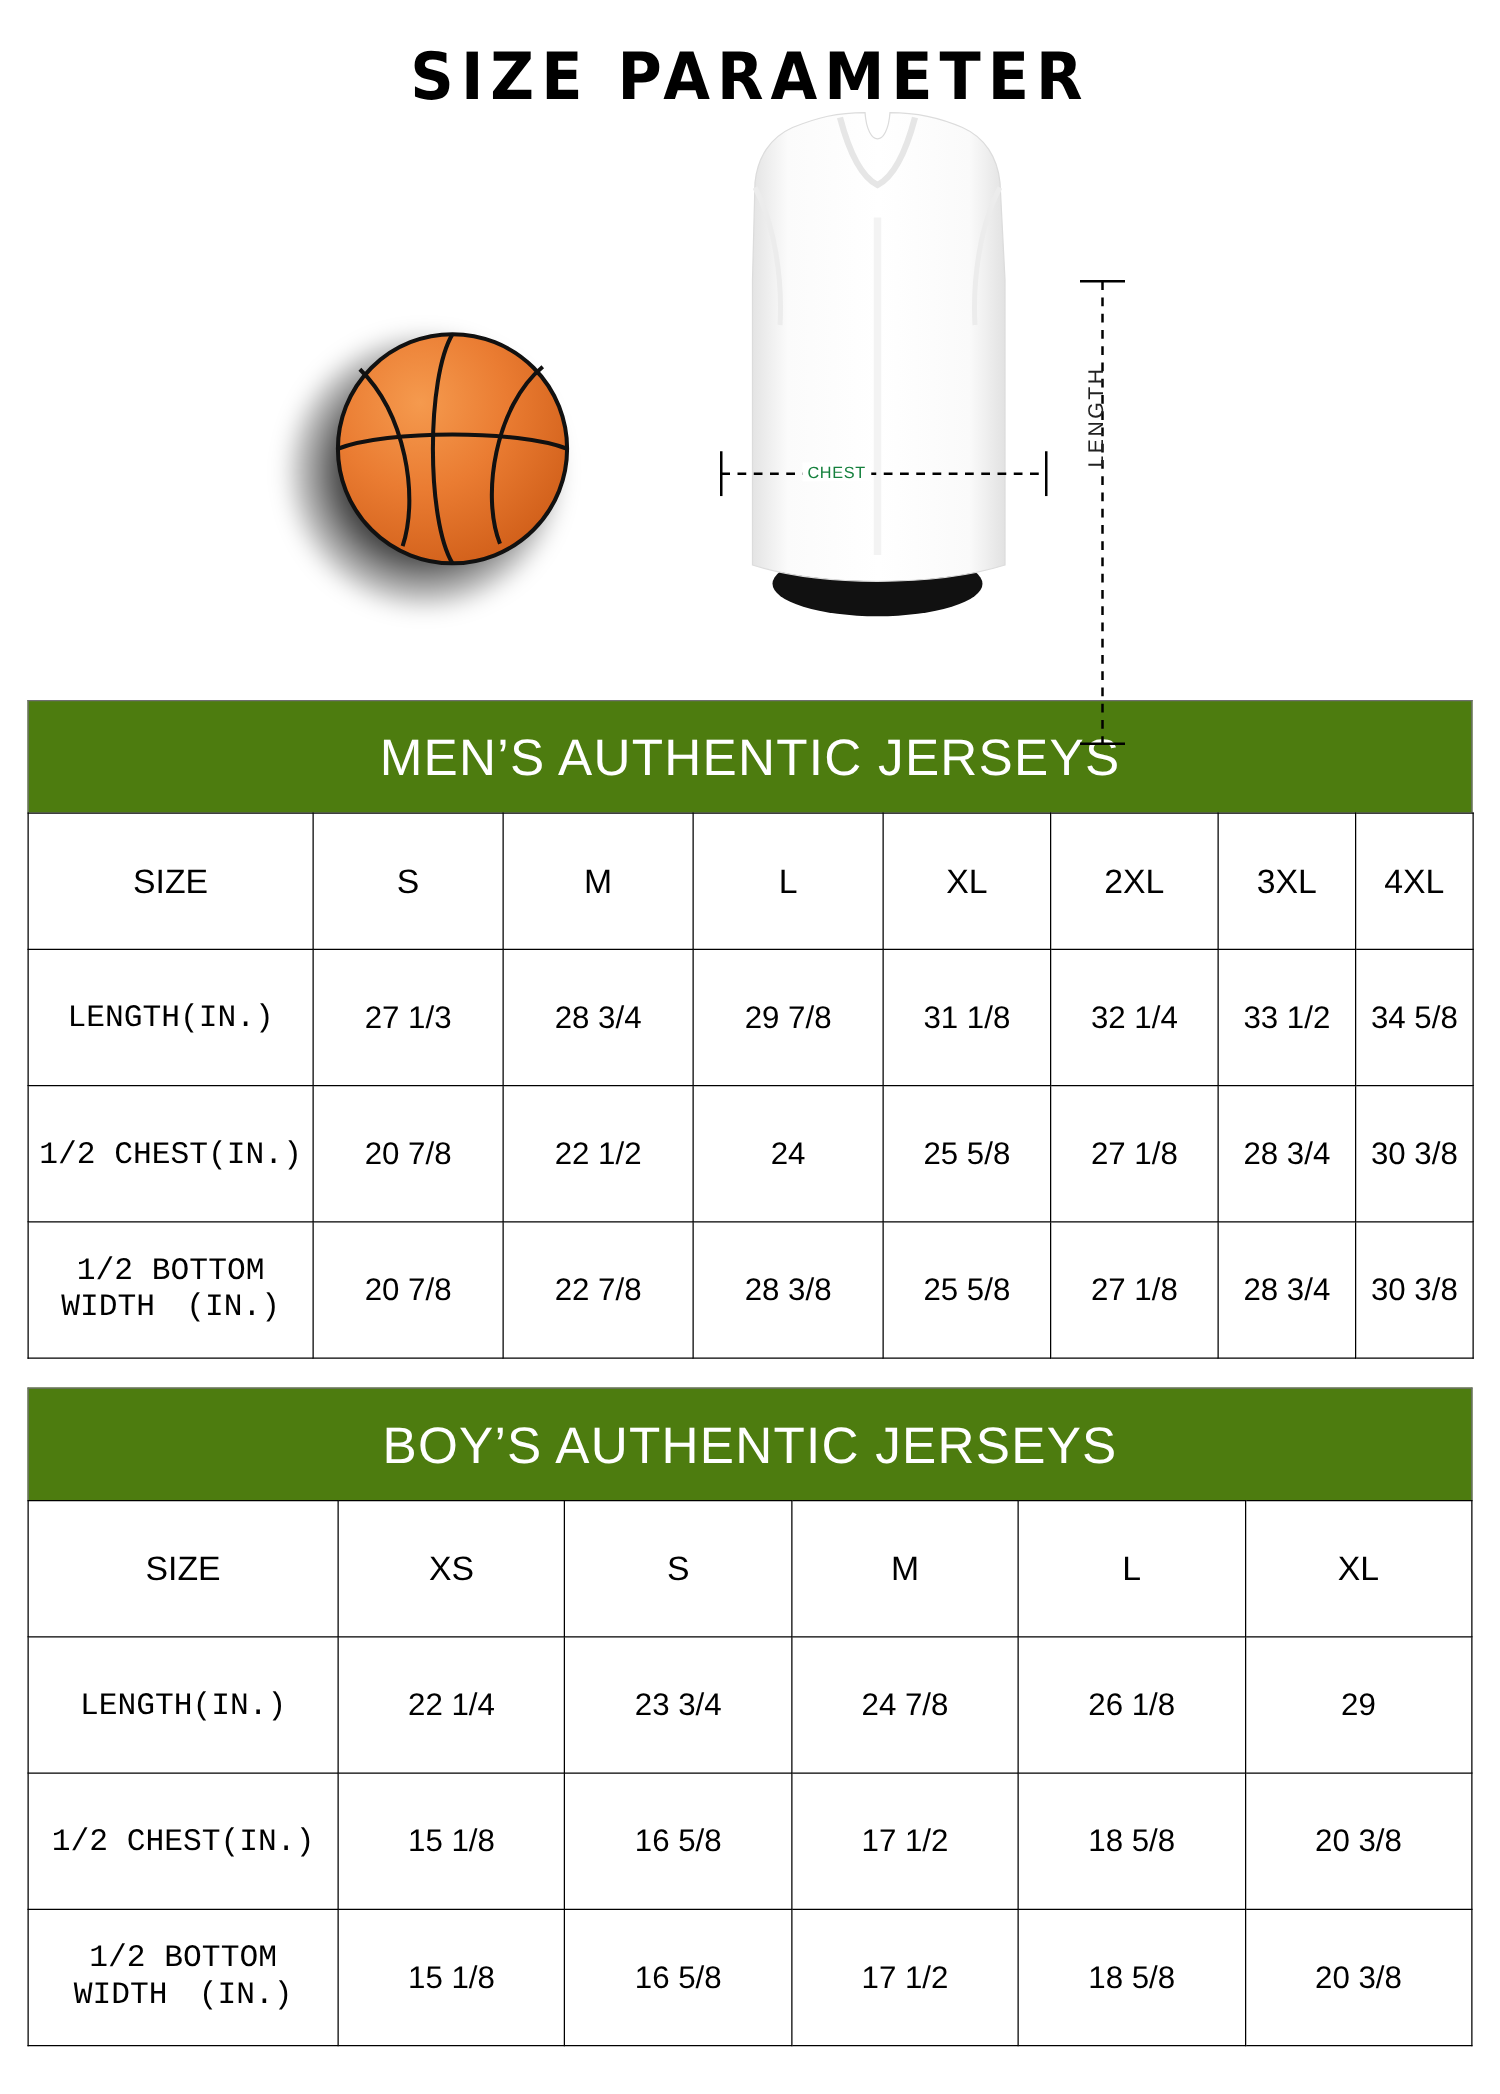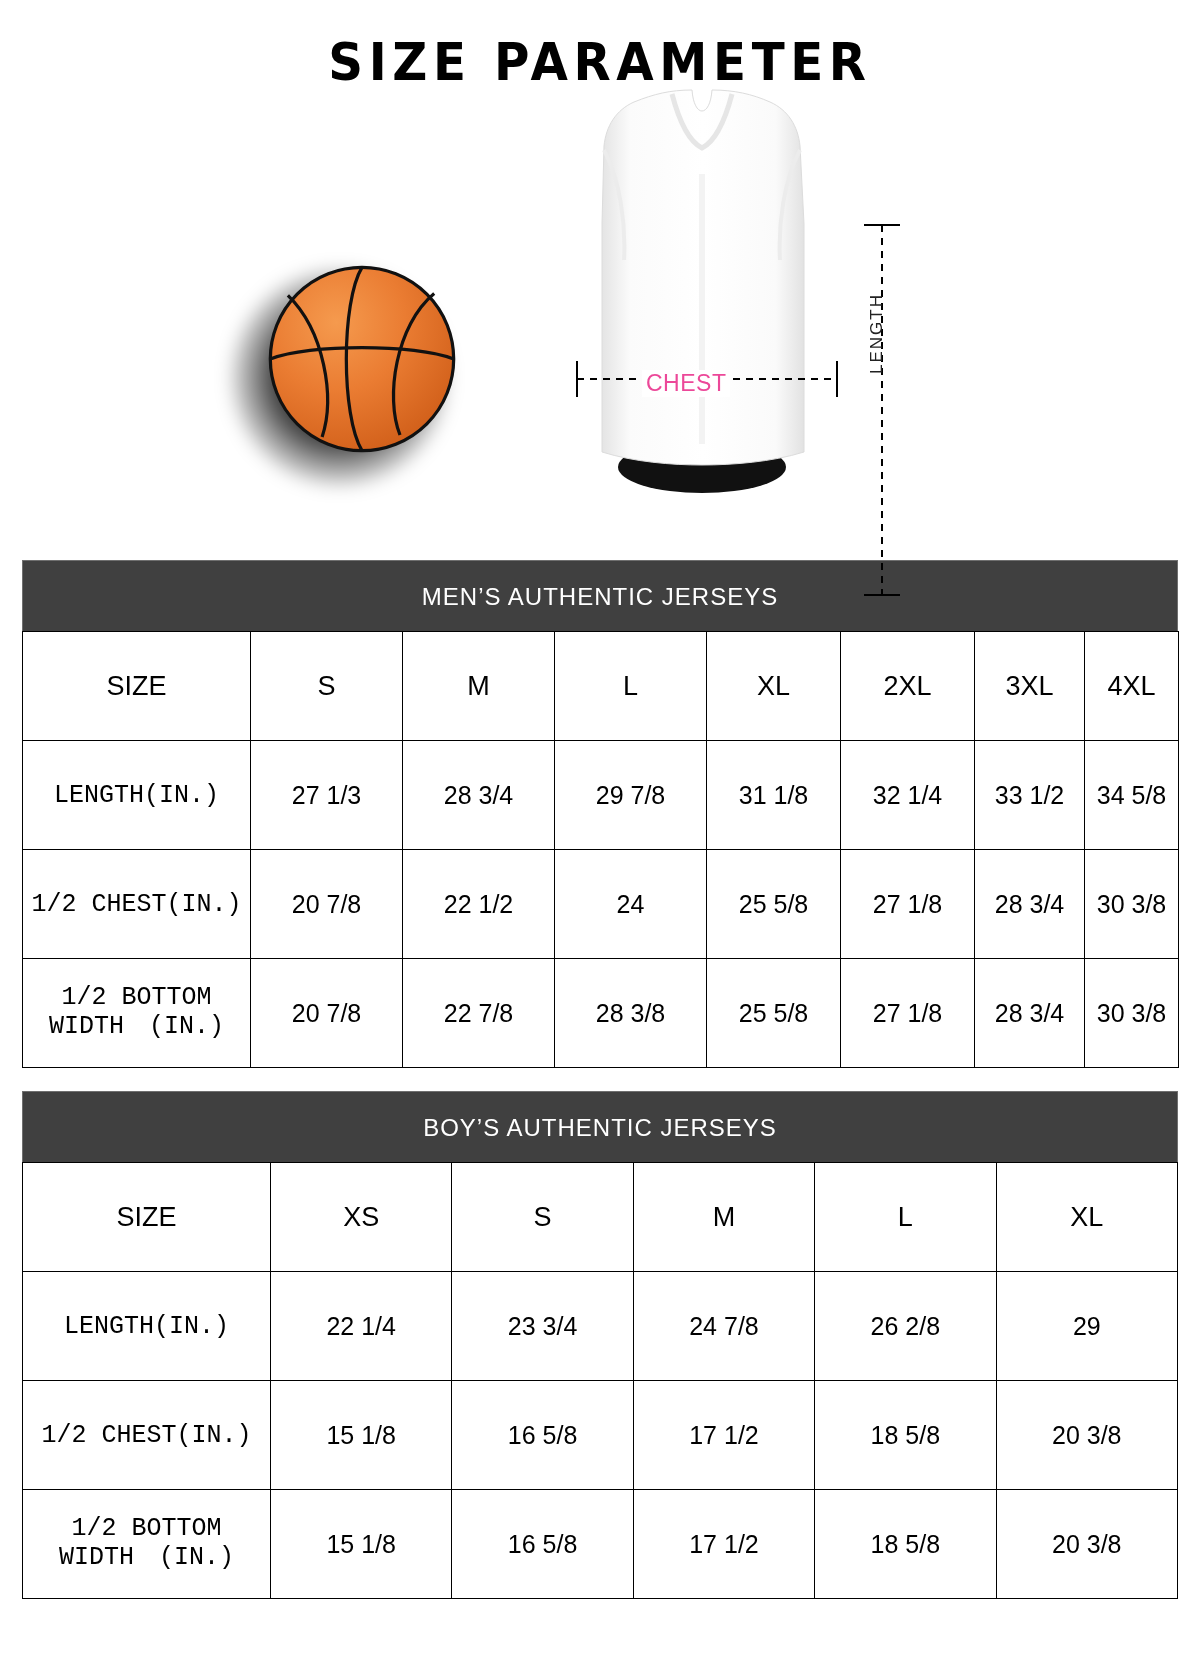--- a/index.html
+++ b/index.html
@@ -76,46 +76,46 @@
     top: -18px;
     width: 310px;
     height: 420px;
   }
 
   
   .chest-label {
     position: absolute;
     left: 620px;
     top: 268px;
-    font-size: 23px;
+    font-size: 13px;
     letter-spacing: 0.5px;
     background: #ffffff;
     padding: 0 4px;
-    color: #ec4899;
+    color: #15803d;
   }
   .length-label {
     position: absolute;
     left: 845px;
     top: 272px;
     font-size: 17px;
     letter-spacing: 2px;
     color: #222;
     transform: rotate(-90deg);
     transform-origin: left top;
   }
 
   
   .table-block { margin-top: 8px; }
   .table-block.second { margin-top: 23px; }
 
   .band {
-    background: #404040;
+    background: #4d7c0f;
     color: #ffffff;
     text-align: center;
-    font-size: 24px;
+    font-size: 41px;
     letter-spacing: 1px;
     padding: 22px 0 20px 0;
     border: 1px solid #6f6f6f;
     border-bottom: none;
   }
 
   table {
     border-collapse: collapse;
     width: 100%;
     table-layout: fixed;
@@ -312,21 +312,21 @@
           <td>S</td>
           <td>M</td>
           <td>L</td>
           <td>XL</td>
         </tr>
         <tr>
           <td class="rowhead">LENGTH(IN.)</td>
           <td>22  1/4</td>
           <td>23  3/4</td>
           <td>24  7/8</td>
-          <td>26  2/8</td>
+          <td>26  1/8</td>
           <td>29</td>
         </tr>
         <tr>
           <td class="rowhead">1/2 CHEST(IN.)</td>
           <td>15  1/8</td>
           <td>16  5/8</td>
           <td>17  1/2</td>
           <td>18  5/8</td>
           <td>20  3/8</td>
         </tr>

